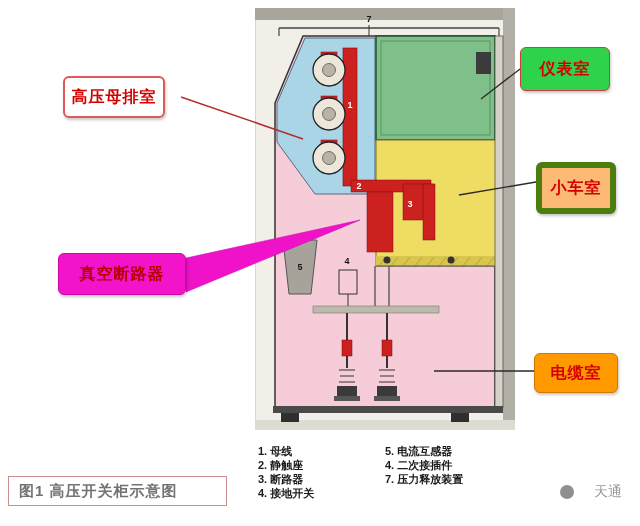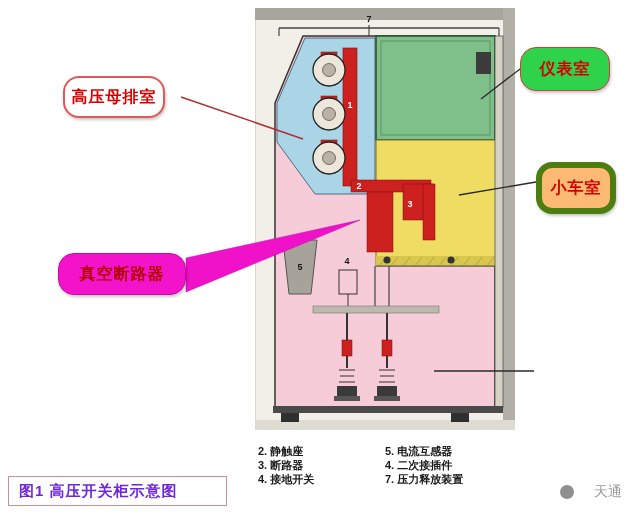--- a/index.html
+++ b/index.html
@@ -10,38 +10,38 @@
   
   .photo{position:absolute;left:255px;top:8px;width:260px;height:422px;
     background:#f2efe9;box-shadow:0 0 0 1px #d9d6cd inset}
   .photo svg{display:block}
 
   
   .overlay{position:absolute;left:0;top:0;width:640px;height:526px;pointer-events:none}
 
   
   .callout{position:absolute;display:flex;align-items:center;justify-content:center;
-    font-weight:bold;font-size:16px;color:#d40000;border-radius:16px;letter-spacing:1px;
+    font-weight:bold;font-size:16px;color:#d40000;border-radius:6px;letter-spacing:1px;
     box-shadow:1px 2px 3px rgba(0,0,0,.22)}
   #c-busbar{left:63px;top:76px;width:102px;height:42px;background:#ffffff;border:2px solid #e05858}
   #c-breaker{left:58px;top:253px;width:128px;height:42px;background:#f313cb;border:1px solid #c909a6;color:#b40000}
   #c-instrument{left:520px;top:47px;width:90px;height:44px;background:#2fd24b;border:1px solid #cc4040}
   #c-trolley{left:536px;top:162px;width:80px;height:52px;background:#fdba74;border:6px solid #4d7c0f}
   #c-cable{left:534px;top:353px;width:84px;height:40px;background:#ff9900;border:1px solid #cc7a00}
 
   
   .legend{position:absolute;left:258px;top:444px;display:flex;gap:22px;
     font-size:11px;font-weight:bold;color:#1a1a1a}
   .legend ul{list-style:none;min-width:105px}
   .legend li{line-height:14px;white-space:nowrap}
 
   
   .caption{position:absolute;left:8px;top:476px;width:219px;height:30px;
     background:#fff;border:1px solid #cc8f8f;display:flex;align-items:center;
-    padding-left:10px;font-size:15px;font-weight:bold;color:#6d28d9;letter-spacing:1px}
+    padding-left:10px;font-size:15px;font-weight:bold;color:#737373;letter-spacing:1px}
 
   
   .watermark{position:absolute;right:18px;top:483px;display:flex;align-items:center;gap:20px;
     color:#9a9a9a;font-size:14px}
   .wm-logo{width:14px;height:14px;border-radius:50%;background:#8f8f8f;display:inline-block}
 
   
   .num{font-size:9px;font-weight:bold;text-anchor:middle;font-family:"Liberation Sans",sans-serif}
   .num-w{fill:#ffffff}
   .num-d{fill:#151515}
@@ -181,23 +181,27 @@
   </div>
   <div class="callout" id="c-breaker">
     <span>真空断路器</span>
   </div>
   <div class="callout" id="c-instrument">
     <span>仪表室</span>
   </div>
   <div class="callout" id="c-trolley">
     <span>小车室</span>
   </div>
+  <div class="callout" id="c-cable">
+    <span>电缆室</span>
+  </div>
 
   <div class="legend">
     <ul>
+      <li>1. 母线</li>
       <li>2. 静触座</li>
       <li>3. 断路器</li>
       <li>4. 接地开关</li>
     </ul>
     <ul>
       <li>5. 电流互感器</li>
       <li>4. 二次接插件</li>
       <li>7. 压力释放装置</li>
     </ul>
   </div>

